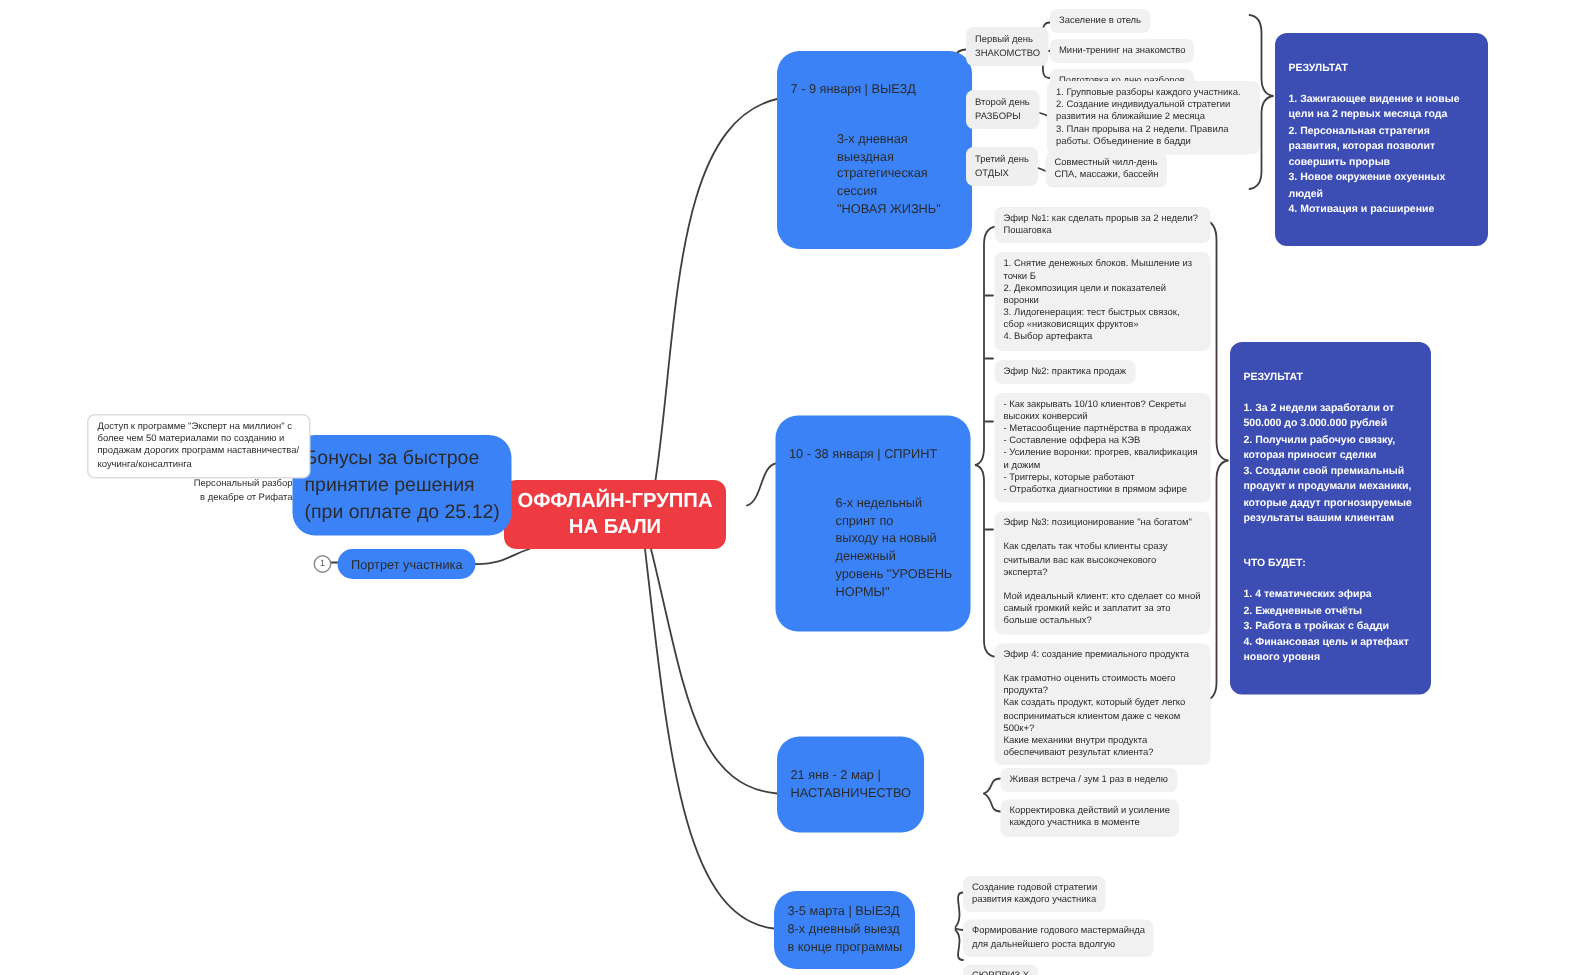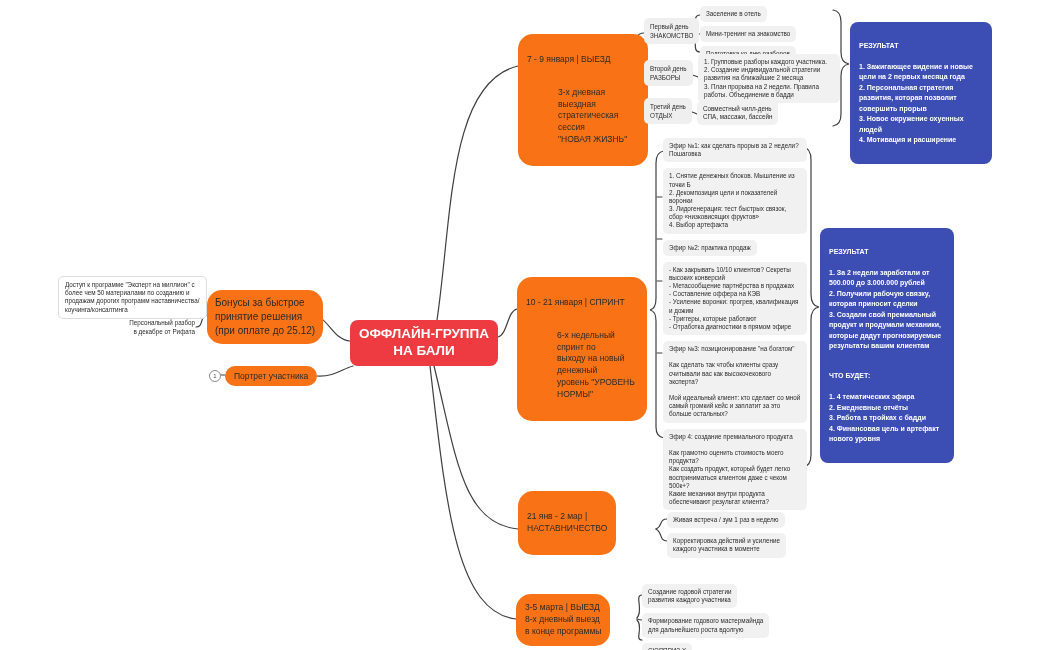--- a/index.html
+++ b/index.html
@@ -3,30 +3,30 @@
 <meta charset="utf-8">
 <style>
   html,body{margin:0;padding:0;}
   body{
     width:1050px;height:650px;position:relative;overflow:hidden;
     background:#ffffff;color:#2b2b2b;
     font-family:"Liberation Sans", sans-serif;
   }
   .connectors{position:absolute;left:0;top:0;}
   .connectors path, .connectors line{fill:none;stroke:#3f3f3f;stroke-width:1.2;stroke-linecap:round;}
-  .node{position:absolute;background:#f97316;border-radius:15px;white-space:pre-line;}
+  .node{position:absolute;background:#3b82f6;border-radius:15px;white-space:pre-line;}
   .big{font-size:8.5px;line-height:1.4;padding:8px 9px;width:max-content;max-width:112px;}
   .big .gap{margin-top:9px;margin-left:31px;}
   .day{position:absolute;background:#efefef;border-radius:5px;font-size:6.3px;line-height:1.45;padding:4px 6px;width:max-content;white-space:pre-line;}
   .leaf{background:#f1f1f1;border-radius:5px;font-size:6.3px;line-height:1.3;padding:4px 6px;width:max-content;max-width:132px;white-space:pre-line;}
   .leaf-abs{position:absolute;}
   .col{position:absolute;display:flex;flex-direction:column;align-items:flex-start;}
   .col-gap6{gap:6px;} .col-gap4{gap:4px;} .col-gap5{gap:5px;}
   .center-node{
-    position:absolute;left:350px;top:320px;width:148px;height:46px;
+    position:absolute;left:336px;top:320px;width:148px;height:46px;
     background:#ee3b41;color:#ffffff;font-weight:bold;font-size:13.5px;line-height:1.25;
     border-radius:8px;display:flex;align-items:center;justify-content:center;
     text-align:center;white-space:pre-line;
   }
   .result{
     position:absolute;background:#3c4db4;color:#ffffff;border-radius:8px;
     font-size:7px;font-weight:bold;line-height:1.5;padding:8px 9px;white-space:pre-line;
   }
   .result .sect-gap{margin-top:9px;}
   .white-leaf{background:#ffffff;border:1px solid #dddddd;}
@@ -102,21 +102,21 @@
 
 <div class="result" style="left:850px;top:22px;width:124px;">
   <div>РЕЗУЛЬТАТ</div>
   <div>1. Зажигающее видение и новые цели на 2 первых месяца года
 2. Персональная стратегия развития, которая позволит совершить прорыв
 3. Новое окружение охуенных людей
 4. Мотивация и расширение</div>
 </div>
 
 <div class="node big" style="left:517px;top:277px;">
-  <div>10 - 21 января | СПРИНТ</div>
+  <div>10 - 38 января | СПРИНТ</div>
   <div class="gap">6-х недельный спринт по
 выходу на новый денежный
 уровень "УРОВЕНЬ НОРМЫ"</div>
 </div>
 
 <div class="col col-gap6" style="left:663px;top:138px;">
   <div class="leaf">Эфир №1: как сделать прорыв за 2 недели? Пошаговка</div>
   <div class="leaf">1. Снятие денежных блоков. Мышление из точки Б
 2. Декомпозиция цели и показателей воронки
 3. Лидогенерация: тест быстрых связок, сбор «низковисящих фруктов»
@@ -145,21 +145,21 @@
   <div>1. За 2 недели заработали от 500.000 до 3.000.000 рублей
 2. Получили рабочую связку, которая приносит сделки
 3. Создали свой премиальный продукт и продумали механики, которые дадут прогнозируемые результаты вашим клиентам</div>
   <div class="sect-gap">ЧТО БУДЕТ:</div>
   <div>1. 4 тематических эфира
 2. Ежедневные отчёты
 3. Работа в тройках с бадди
 4. Финансовая цель и артефакт нового уровня</div>
 </div>
 
-<div class="node" style="left:207px;top:290px;font-size:10px;line-height:1.4;padding:6px 8px;width:max-content;">Бонусы за быстрое
+<div class="node" style="left:195px;top:290px;font-size:13px;line-height:1.4;padding:6px 8px;width:max-content;">Бонусы за быстрое
 принятие решения
 (при оплате до 25.12)</div>
 <div class="leaf leaf-abs white-leaf" style="left:58px;top:276px;max-width:135px;">Доступ к программе "Эксперт на миллион" с более чем 50 материалами по созданию и продажам дорогих программ наставничества/коучинга/консалтинга</div>
 <div class="plain-leaf" style="left:105px;top:318px;width:90px;">Персональный разбор
 в декабре от Рифата</div>
 
 <div class="badge" style="left:209px;top:370px;">1</div>
 <div class="node" style="left:225px;top:366px;font-size:8.5px;padding:5px 9px;width:max-content;text-align:center;">Портрет участника</div>
 
 <div class="node big" style="left:518px;top:491px;">

